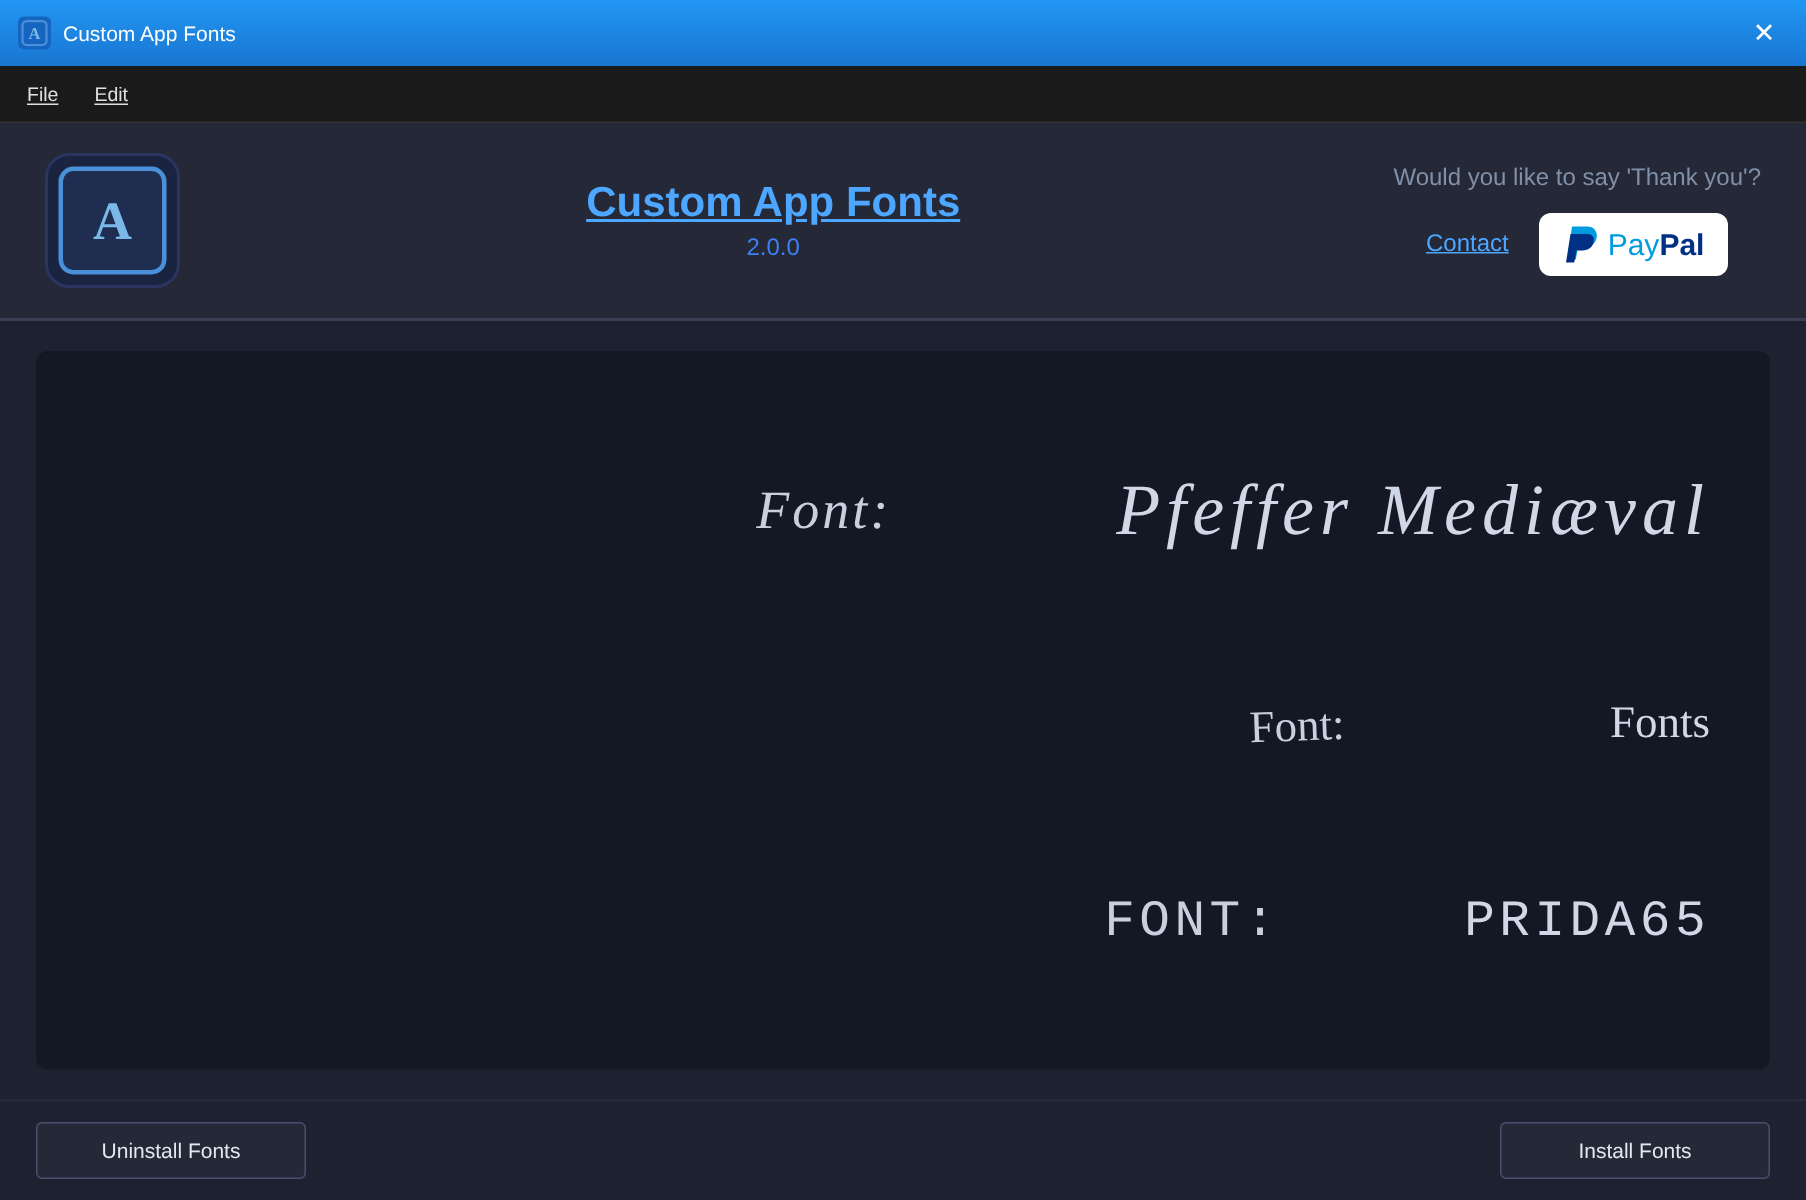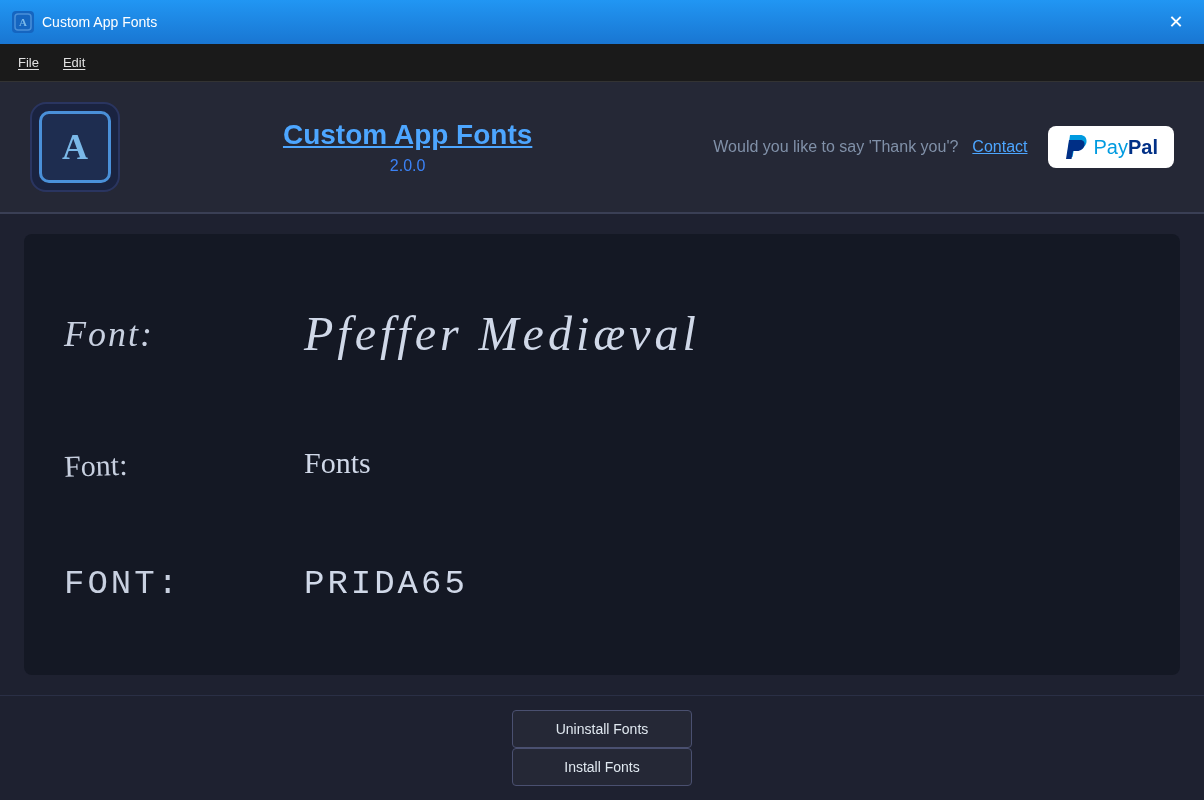--- a/index.html
+++ b/index.html
@@ -153,21 +153,21 @@
       cursor: pointer;
     }
 
     #app-version {
       color: #3b82f6;
       font-size: 16px;
     }
 
     #header-right {
       display: flex;
-      flex-direction: row;
+      flex-direction: column;
       align-items: center;
       gap: 14px;
       margin-left: 18px;
     }
 
     #thank-you-text {
       color: #8090a8;
       font-size: 16px;
     }
 
@@ -211,20 +211,21 @@
     
     #font-preview-area {
       flex: 1;
       margin: 20px 24px;
       background: #141824;
       border-radius: 8px;
       padding: 30px 40px;
       display: flex;
       flex-direction: column;
       justify-content: space-around;
+      align-items: flex-end;
     }
 
     .font-row {
       display: flex;
       align-items: center;
       gap: 20px;
     }
 
     .font-label {
       min-width: 220px;
@@ -280,21 +281,20 @@
 
     
     #button-bar {
       background: #1e2130;
       padding: 14px 24px;
       display: flex;
       justify-content: space-between;
       align-items: center;
       flex-shrink: 0;
       border-top: 1px solid #2a2f45;
-      flex-direction: column;
     }
 
     .action-button {
       background: #252836;
       color: #e0e8f0;
       border: 1px solid #4a5070;
       border-radius: 4px;
       padding: 10px 30px;
       font-size: 14px;
       cursor: pointer;

